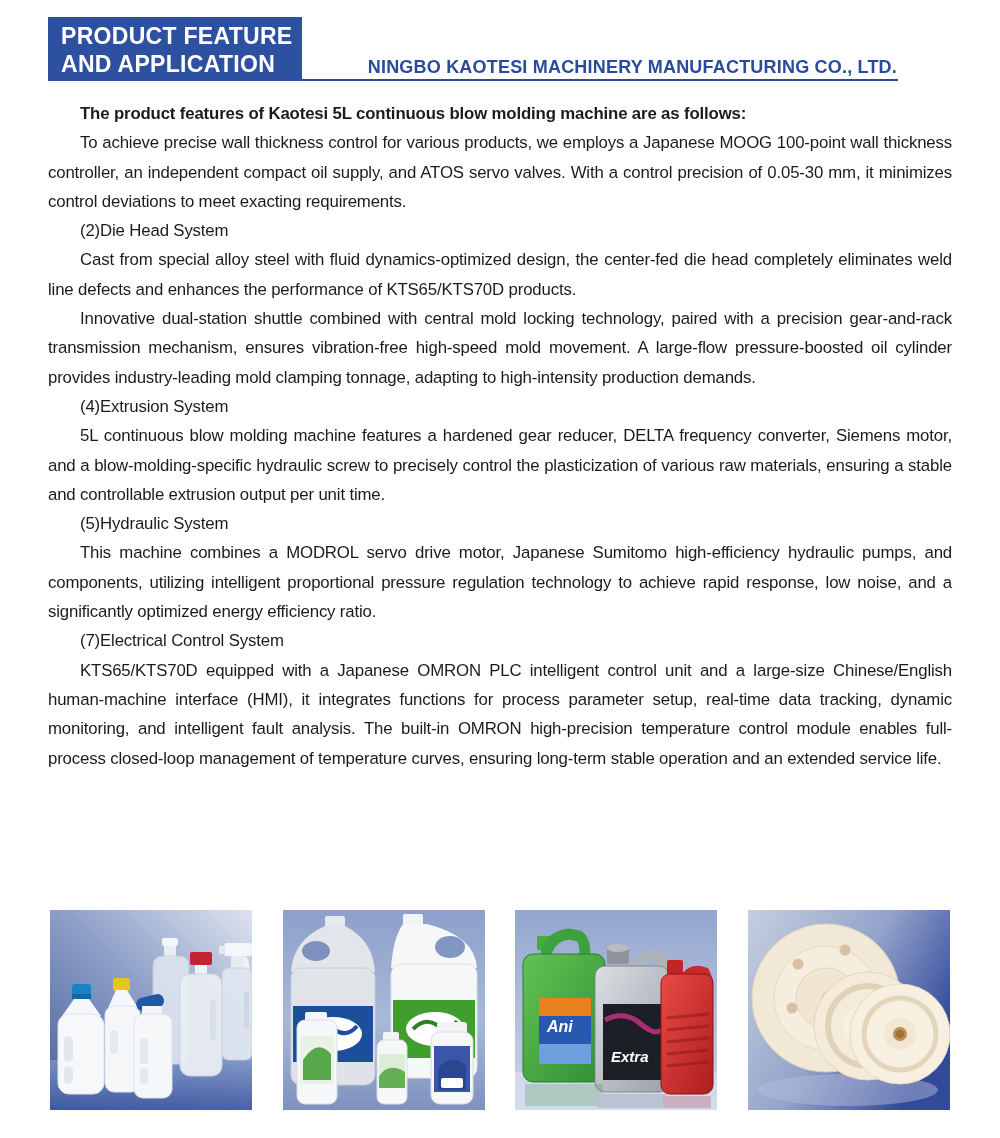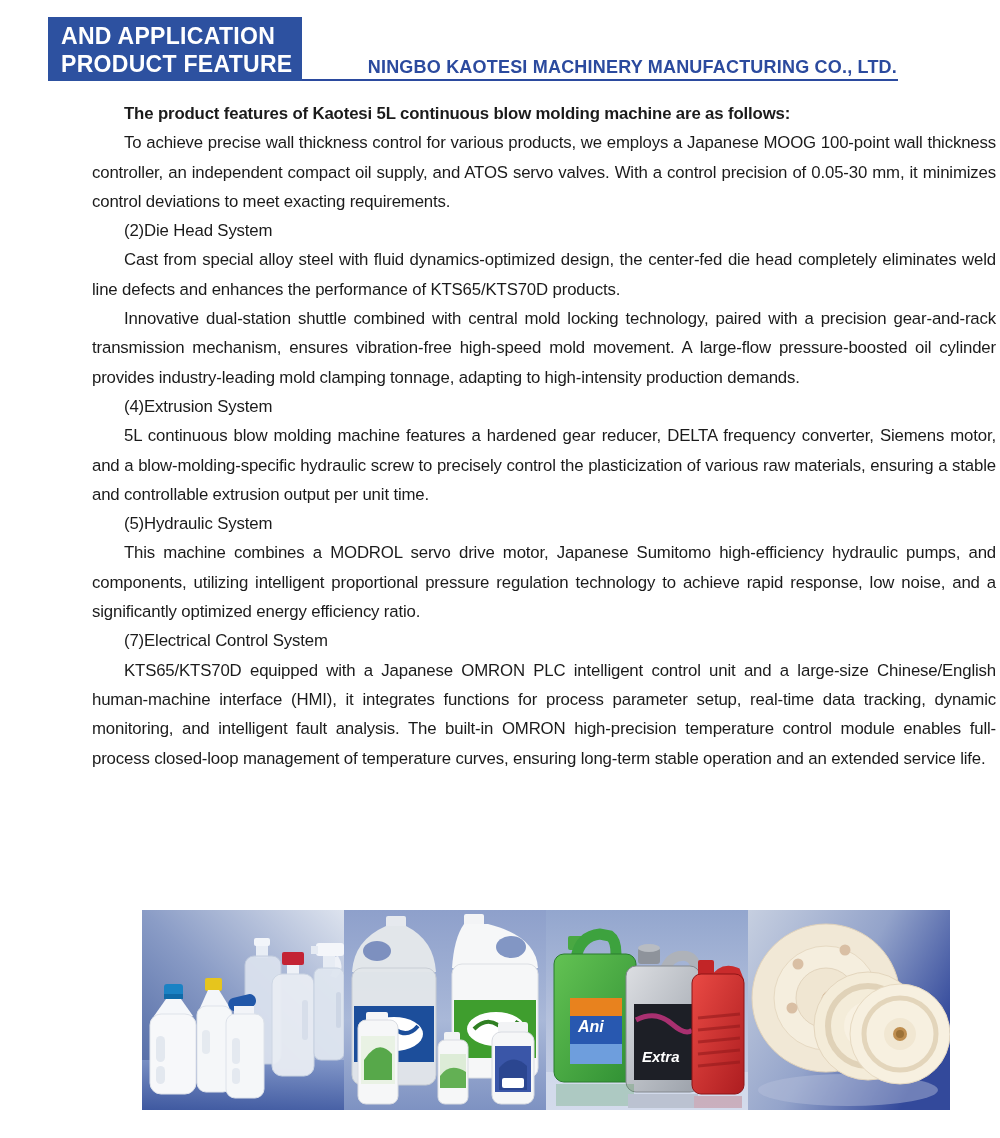--- a/index.html
+++ b/index.html
@@ -19,38 +19,37 @@
   }
   .company{
     position:absolute;right:103px;top:57px;
     font-weight:bold;font-size:18px;color:#2b4a9e;letter-spacing:.2px;white-space:nowrap;
   }
   
   .article{
     position:absolute;left:48px;top:99px;width:904px;
     font-size:16.8px;line-height:29.3px;color:#1b1b1b;text-align:justify;
     letter-spacing:-.15px;
-    margin-left:44px;
   }
   .article p{margin:0;text-indent:32px;}
   .article .intro{font-weight:bold;}
   
   .gallery{
     position:absolute;left:50px;top:910px;width:900px;height:200px;
-    display:flex;justify-content:flex-end;
+    display:flex;justify-content:space-between;
   }
   .photo{width:202px;height:200px;overflow:hidden;}
   .photo svg{display:block;}
 </style>
 </head>
 <body>
 
 <div class="banner">
+  <div>PRODUCT FEATURE</div>
   <div>AND APPLICATION</div>
-  <div>PRODUCT FEATURE</div>
 </div>
 <div class="header-rule"></div>
 <div class="company">NINGBO KAOTESI MACHINERY MANUFACTURING CO., LTD.</div>
 
 <div class="article">
   <p class="intro">The product features of Kaotesi 5L continuous blow molding machine are as follows:</p>
 
   <p class="sec-body">To achieve precise wall thickness control for various products, we employs a Japanese MOOG 100-point wall thickness controller, an independent compact oil supply, and ATOS servo valves. With a control precision of 0.05-30 mm, it minimizes control deviations to meet exacting requirements.</p>
 
   <p class="sec-title">(2)Die Head System</p>

